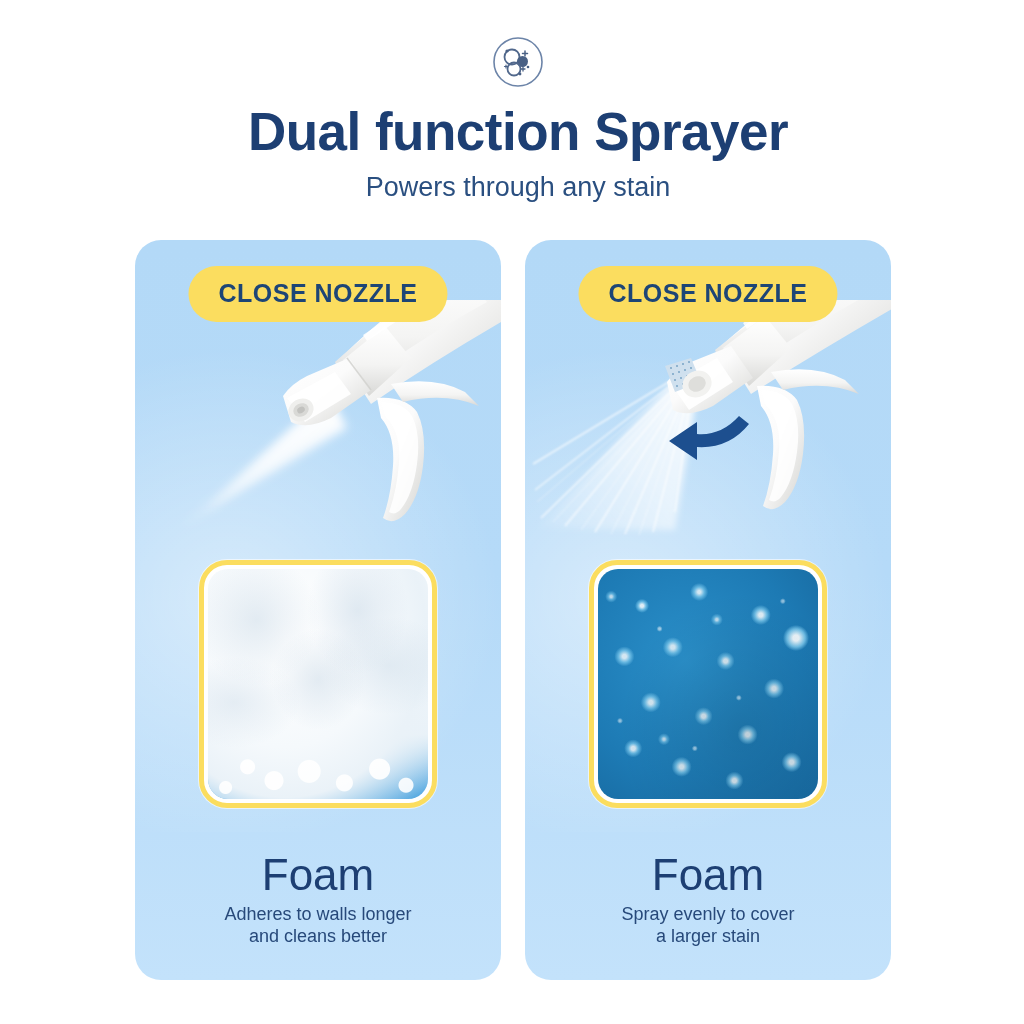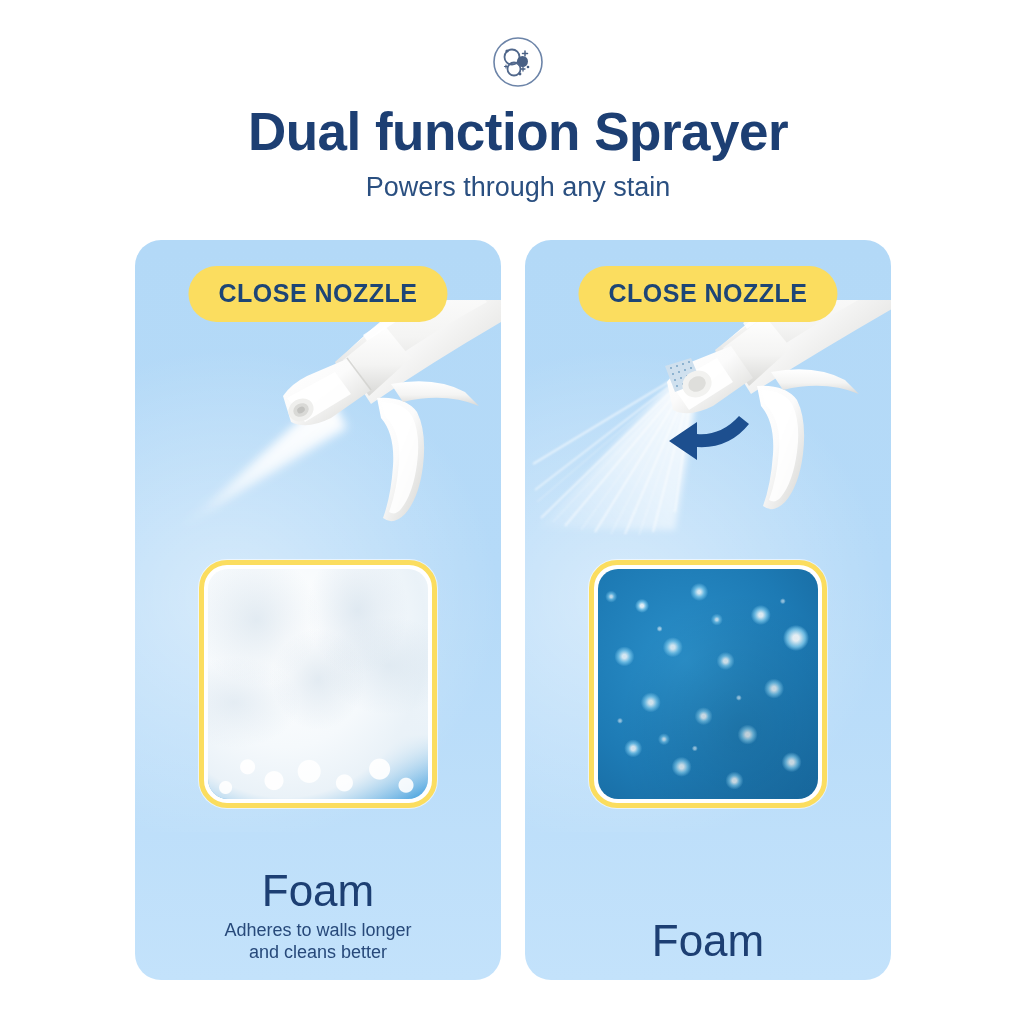--- a/index.html
+++ b/index.html
@@ -187,21 +187,21 @@
       radial-gradient(circle at 64% 56%, rgba(255,255,255,0.5) 1px, rgba(255,255,255,0) 3px),
       radial-gradient(circle at 84% 14%, rgba(255,255,255,0.5) 1px, rgba(255,255,255,0) 3px),
       radial-gradient(circle at 44% 78%, rgba(255,255,255,0.5) 1px, rgba(255,255,255,0) 3px),
       radial-gradient(circle at 10% 66%, rgba(255,255,255,0.5) 1px, rgba(255,255,255,0) 3px),
       radial-gradient(ellipse at 65% 70%, rgba(0,0,0,0.10) 0%, rgba(0,0,0,0) 60%);
   }
 
   
   .caption-block {
     position: absolute;
-    bottom: 16px;
+    bottom: 32px;
     left: 0;
     width: 100%;
     text-align: center;
     z-index: 7;
   }
   .caption-title {
     font-size: 44px;
     color: #1d3f73;
     line-height: 1.05;
     font-family: "Liberation Sans", sans-serif;
@@ -410,16 +410,18 @@
     </div>
 
     <div class="swatch">
       <div class="swatch-inner">
         <div class="tex-drops"></div>
       </div>
     </div>
 
     <div class="caption-block">
       <div class="caption-title">Foam</div>
+      <div class="caption-desc">Spray evenly to cover
+a larger stain</div>
     </div>
   </div>
 
 </div>
 
 </body></html>

